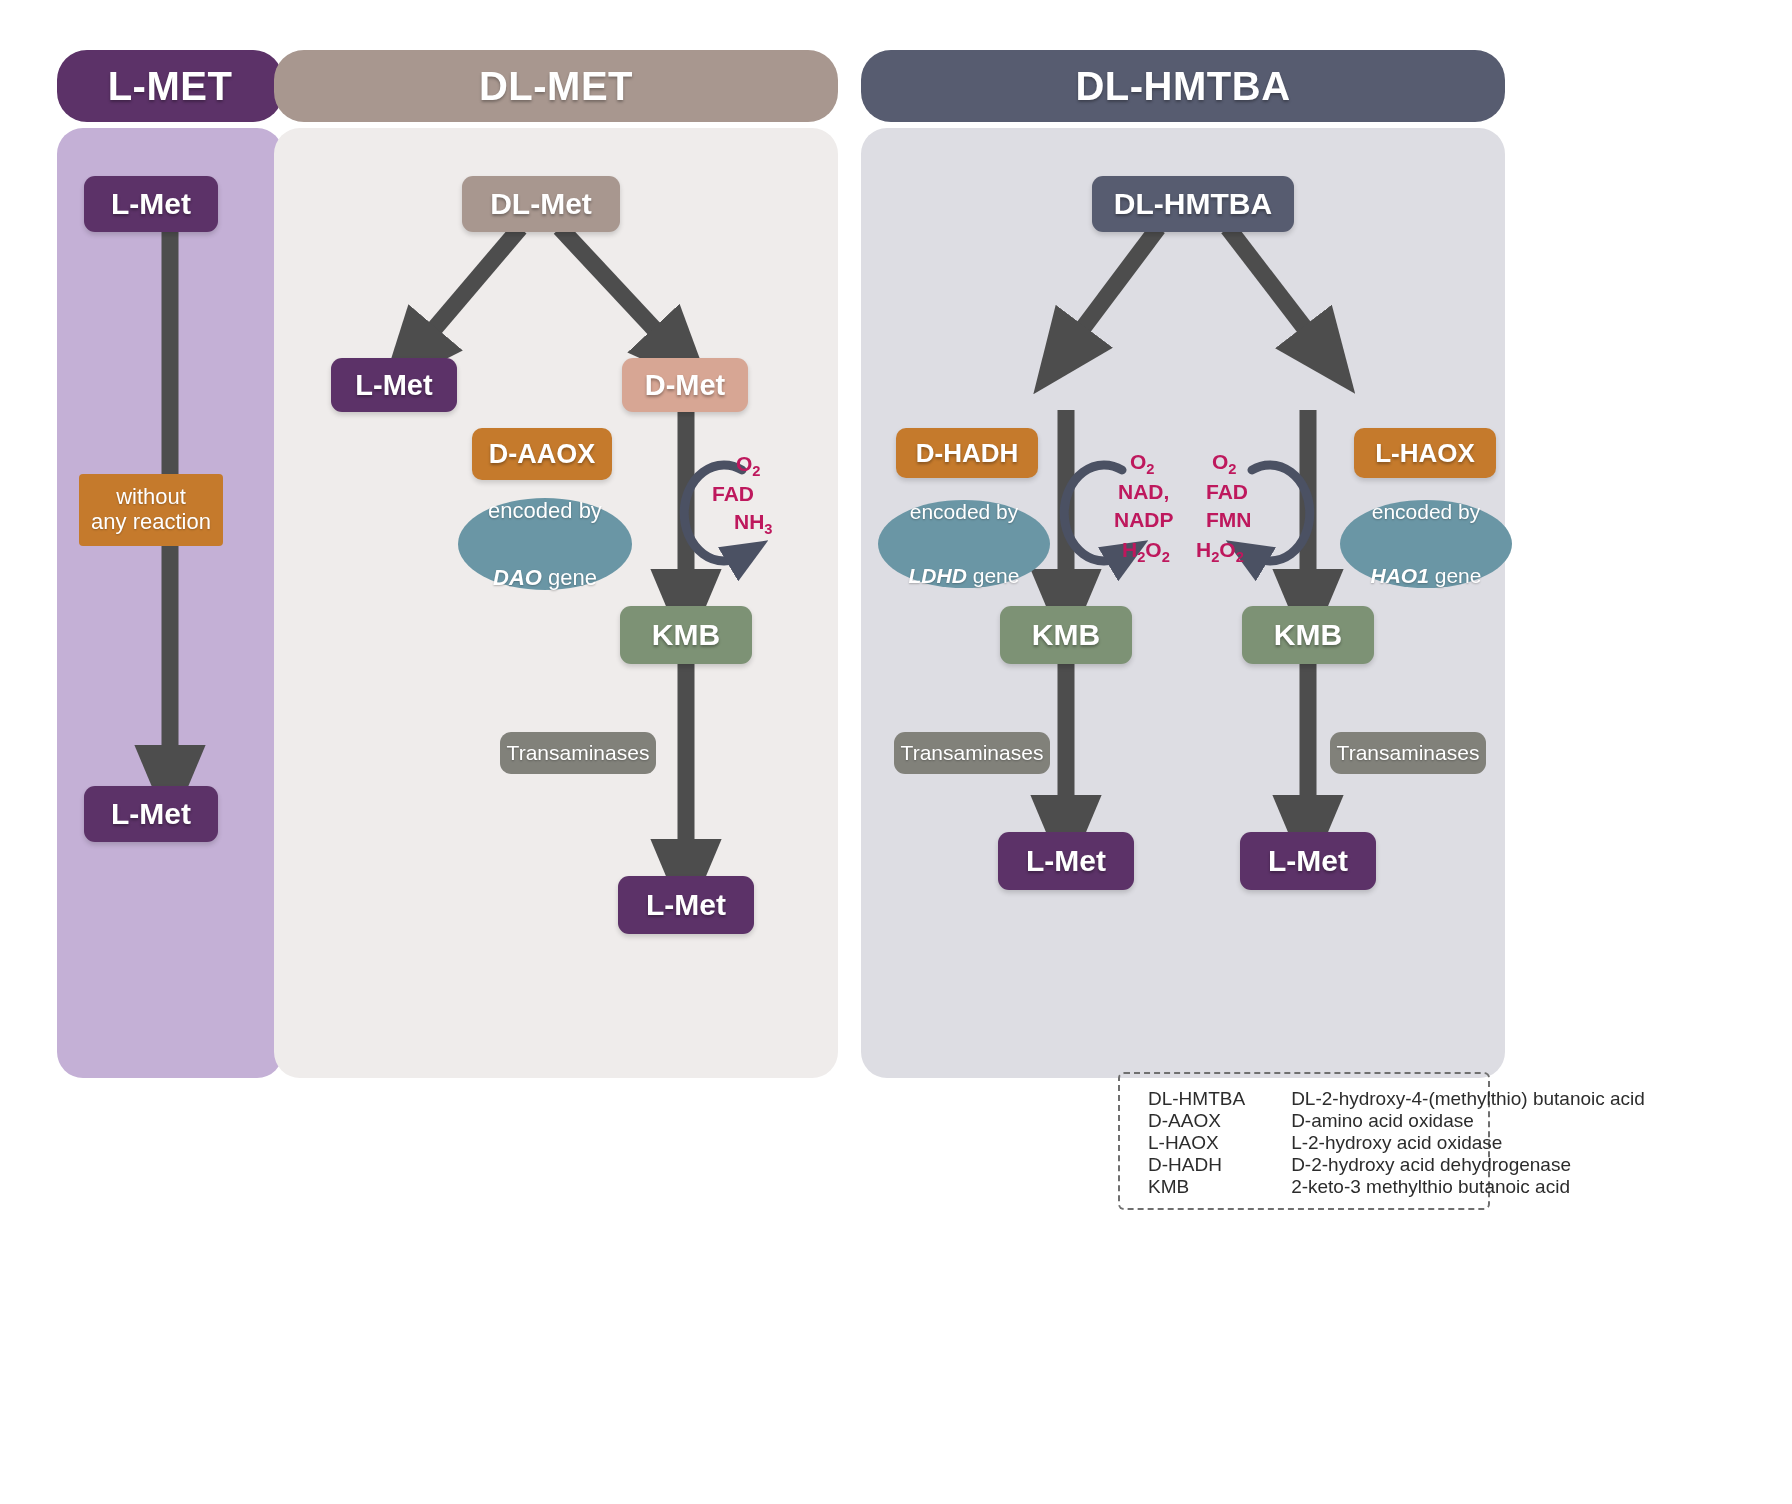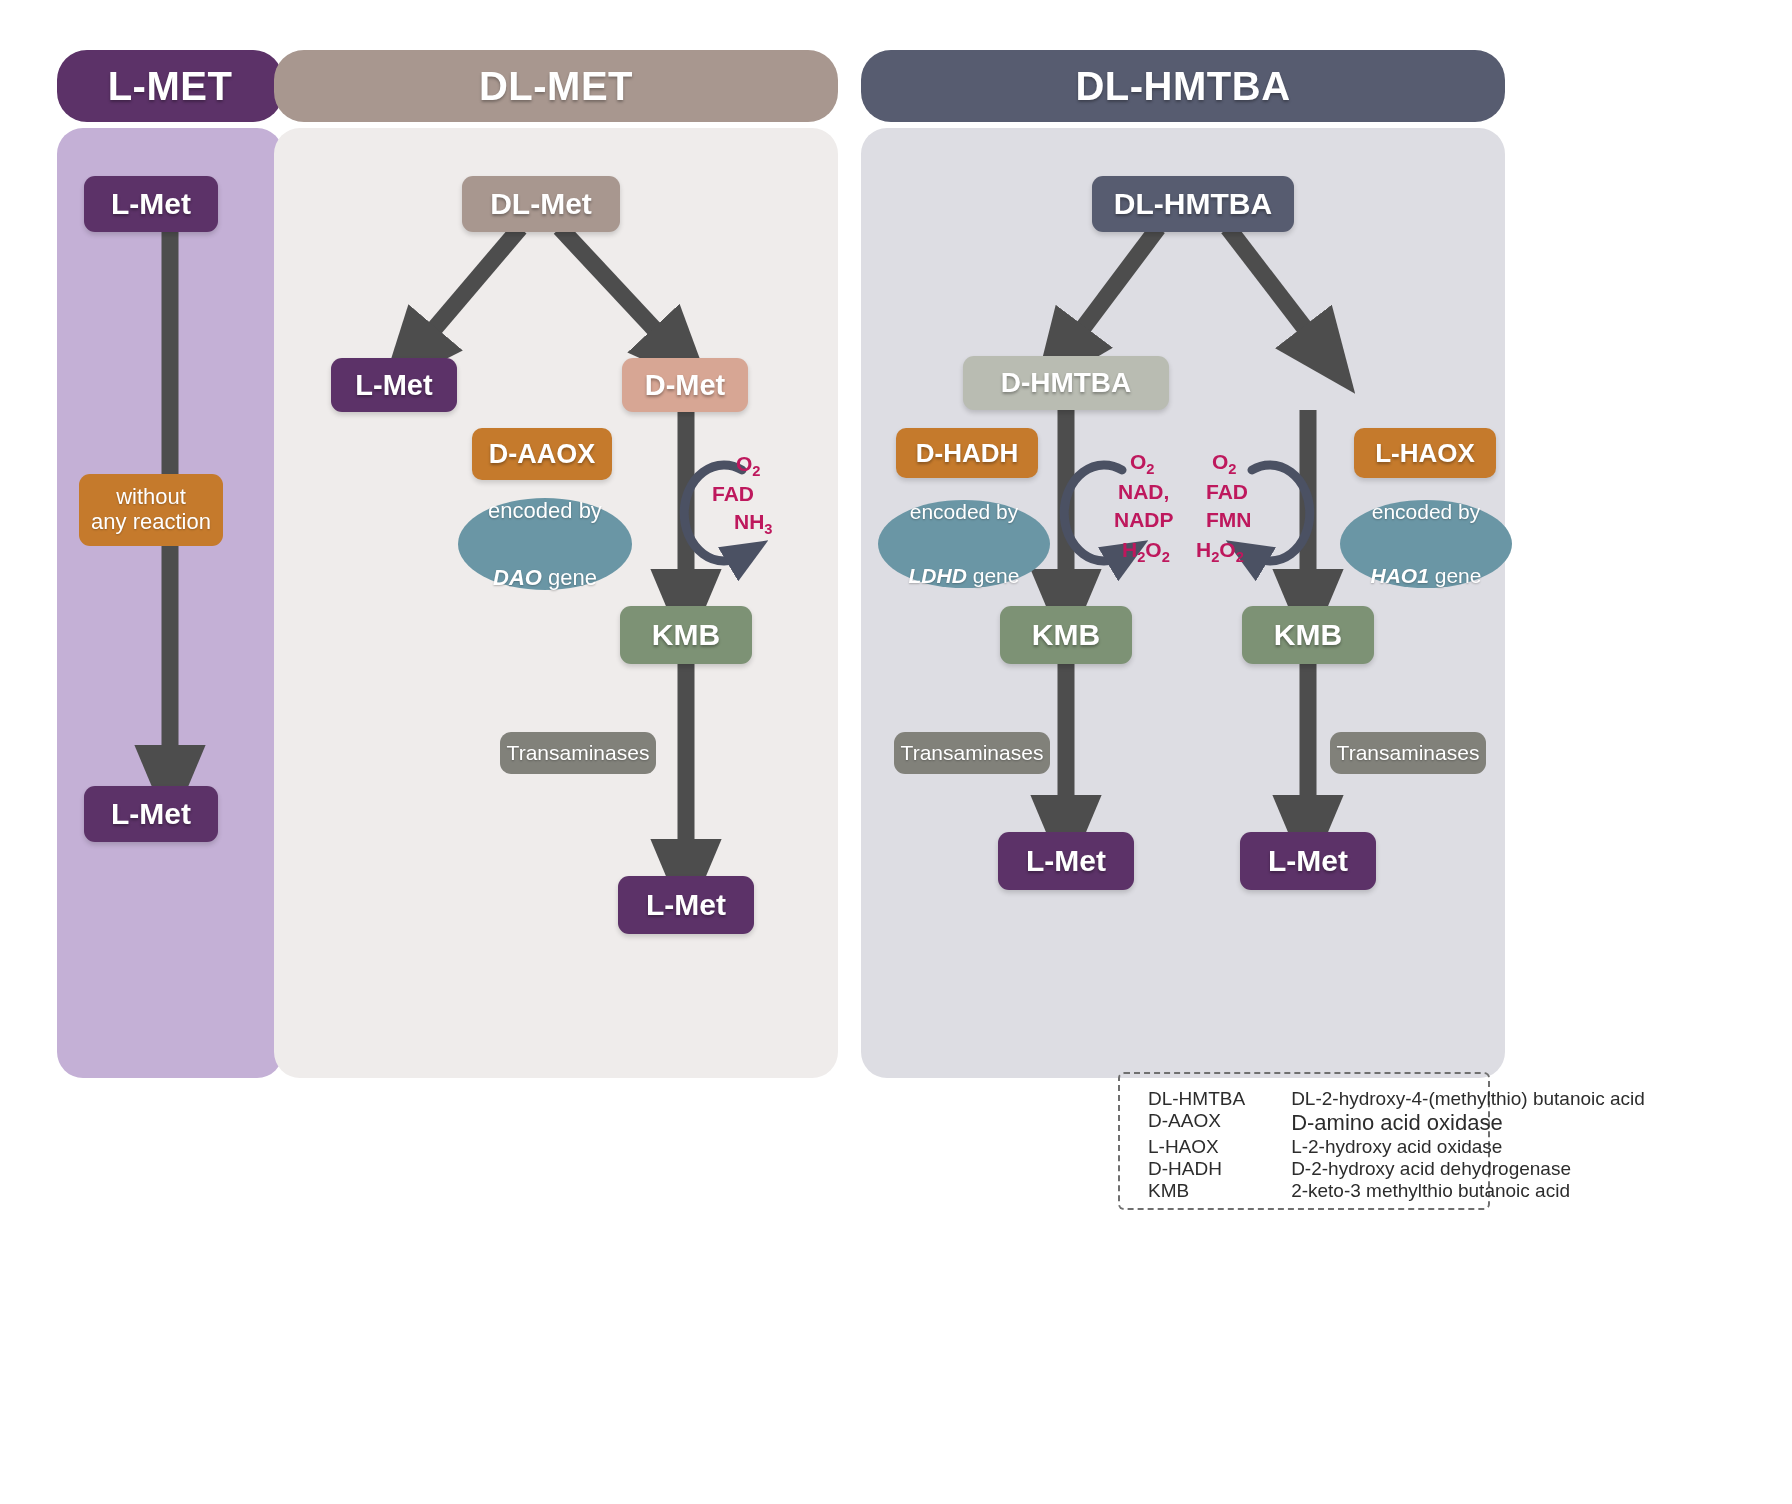--- a/index.html
+++ b/index.html
@@ -48,21 +48,21 @@
   }
   
   .grey-pill{
     position:absolute;background:#81817a;color:#fff;border-radius:11px;
     display:flex;align-items:center;justify-content:center;
     text-shadow:0 1px 2px rgba(0,0,0,.28);
     z-index:6;white-space:nowrap;
   }
   
   .orange-pill{
-    position:absolute;background:#c57a2c;color:#fff;border-radius:11px;
+    position:absolute;background:#c57a2c;color:#fff;border-radius:4px;
     display:flex;align-items:center;justify-content:center;
     text-align:center;line-height:1.12;
     text-shadow:0 1px 2px rgba(0,0,0,.25);
     z-index:6;
   }
   
   .gene{
     position:absolute;background:#6a96a5;color:#fff;border-radius:50%;
     display:flex;flex-direction:column;align-items:center;justify-content:space-between;
     text-align:center;line-height:1.14;
@@ -177,21 +177,20 @@
 
   <div class="grey-pill" style="left:500px;top:732px;width:156px;height:42px;font-size:21px;">Transaminases</div>
 
   <div class="node n-lmet" style="left:618px;top:876px;width:136px;height:58px;font-size:30px;">L-Met</div>
 
   <div class="col-header" style="left:861px;top:50px;width:644px;height:72px;font-size:40px;background:#575c70;">DL-HMTBA</div>
   <div class="col-body" style="left:861px;top:128px;width:644px;height:950px;background:#dddde3;"></div>
 
   <div class="node n-dlhmtba" style="left:1092px;top:176px;width:202px;height:56px;font-size:30px;">DL-HMTBA</div>
 
-  <div class="node n-dhmtba" style="left:963px;top:356px;width:206px;height:54px;font-size:28px;">D-HMTBA</div>
 
 
   <div class="enzyme" style="left:896px;top:428px;width:142px;height:50px;font-size:26px;">D-HADH</div>
 
   <div class="gene" style="left:878px;top:500px;width:172px;height:88px;font-size:21px;">
     <span>encoded by</span>
     <span><b>LDHD</b>
       <span>gene</span></span>
   </div>
 
@@ -227,21 +226,21 @@
 
   <div class="legend" style="left:1118px;top:1072px;width:372px;height:138px;padding:14px 0 0 28px;">
     <table>
       <tbody>
           <tr>
         <td class="abbr" style="font-size:19px;">DL-HMTBA</td>
         <td style="font-size:19px;">DL-2-hydroxy-4-(methylthio) butanoic acid</td>
       </tr>
       <tr>
         <td class="abbr" style="font-size:19px;">D-AAOX</td>
-        <td style="font-size:22px;">D-amino acid oxidase</td>
+        <td style="font-size:19px;">D-amino acid oxidase</td>
       </tr>
       <tr>
         <td class="abbr" style="font-size:19px;">L-HAOX</td>
         <td style="font-size:19px;margin-left:32px;">L-2-hydroxy acid oxidase</td>
       </tr>
       <tr>
         <td class="abbr" style="font-size:19px;">D-HADH</td>
         <td style="font-size:19px;">D-2-hydroxy acid dehydrogenase</td>
       </tr>
       <tr>

